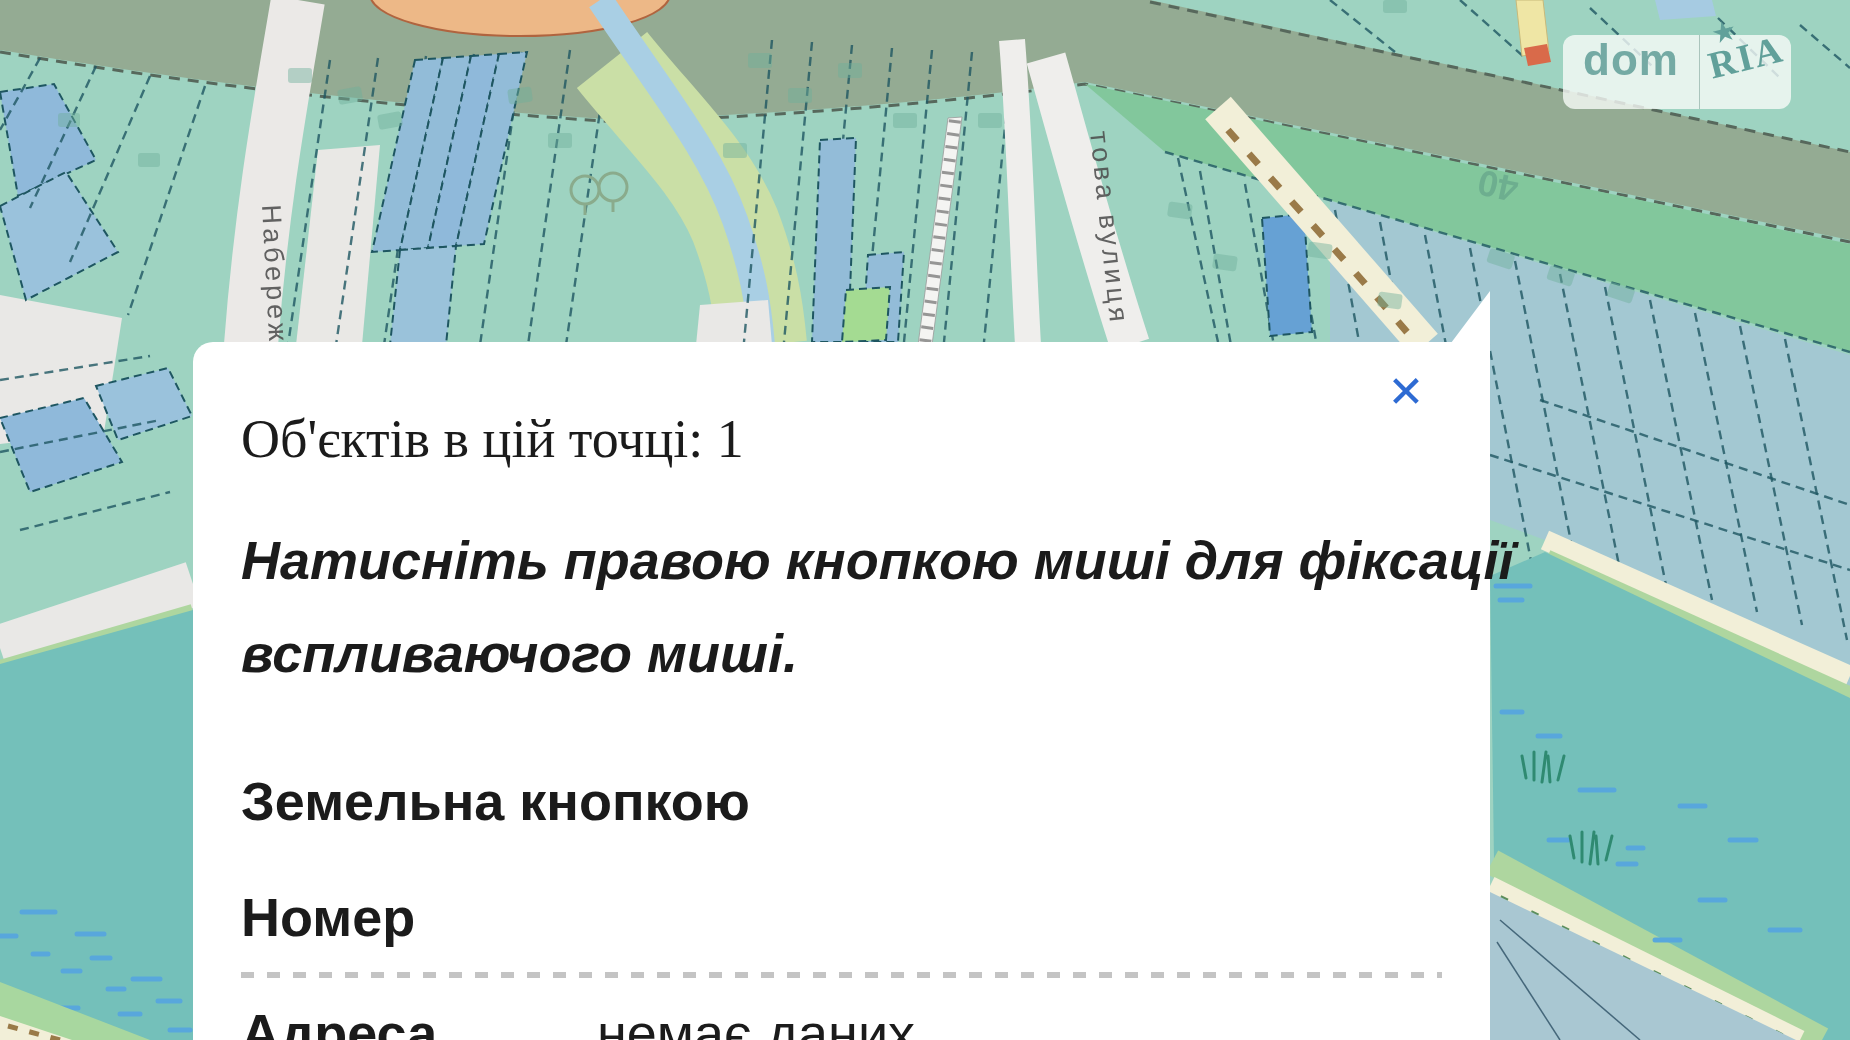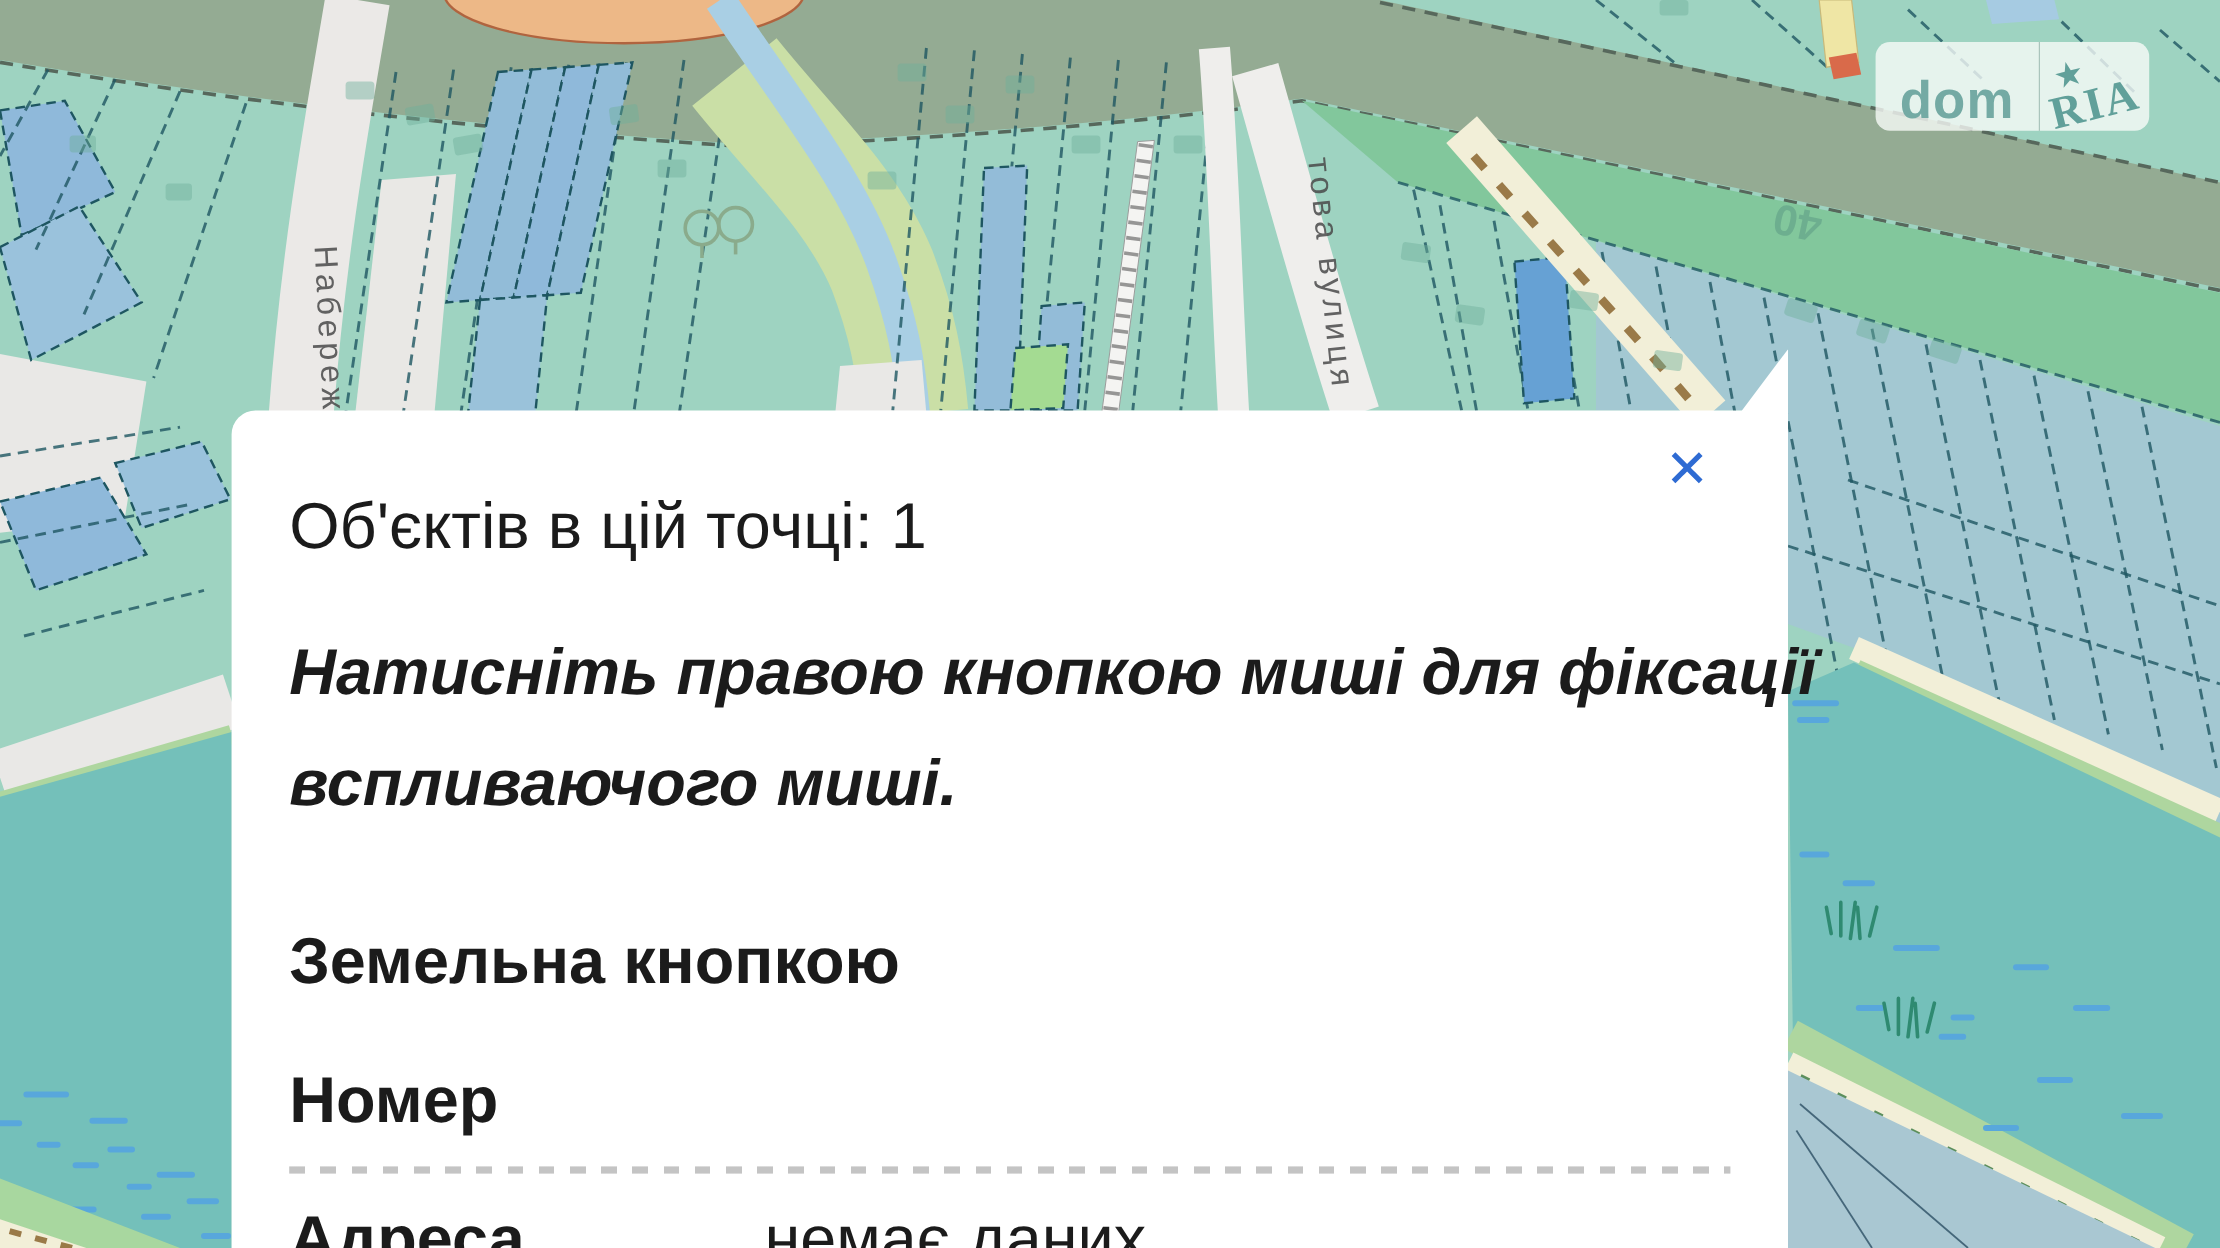--- a/index.html
+++ b/index.html
@@ -3,21 +3,21 @@
 <meta charset="utf-8">
 <style>
   html,body{margin:0;padding:0;background:#222;}
   #stage{position:relative;width:1850px;height:1040px;overflow:hidden;
          background:#9ed3c1;font-family:"Liberation Sans",sans-serif;}
   #map{position:absolute;inset:0;}
 
   
   .logo{position:absolute;left:1563px;top:35px;width:228px;height:74px;
         background:rgba(250,253,250,.78);border-radius:12px;display:flex;
-        align-items:flex-end;z-index:5;}
+        align-items:flex-start;z-index:5;}
   .logo-dom{flex:0 0 136px;text-align:center;font-size:44px;font-weight:700;
         color:#74aaa4;letter-spacing:1px;}
   .logo-sep{width:1px;align-self:stretch;background:rgba(110,150,140,.5);}
   .logo-ria{flex:1;position:relative;display:flex;align-items:center;justify-content:center;}
   .ria-wrap{transform:rotate(-14deg);position:relative;
         font-family:"Liberation Serif",serif;font-weight:bold;font-size:38px;
         color:#61a09a;letter-spacing:2px;}
   .ria-star{position:absolute;top:-24px;left:10px;font-size:28px;color:#61a09a;
         font-family:"DejaVu Sans",sans-serif;}
 
@@ -27,25 +27,25 @@
          color:#1b1b1b;}
   .popup-tail{position:absolute;top:-51px;right:0;width:39px;height:52px;
          background:#fff;
          -webkit-clip-path:polygon(0 100%,100% 0,100% 100%);
          clip-path:polygon(0 100%,100% 0,100% 100%);}
   .popup-close{position:absolute;top:24px;right:58px;width:52px;height:52px;
          display:flex;align-items:center;justify-content:center;cursor:pointer;
          color:#2e6bd3;font-size:44px;font-weight:400;
          font-family:"DejaVu Sans",sans-serif;line-height:1;}
   .popup-body{padding:66px 48px 0 48px;}
-  .popup-title{font-size:54px;margin:0 0 44px 0;font-weight:400;}
+  .popup-title{font-size:54px;margin:0 0 44px 0;font-weight:400;font-family:Liberation Serif, serif;}
   .popup-hint{font-style:italic;font-size:54px;line-height:1.72;white-space:nowrap;
          margin:0 0 70px 0;font-weight:bold;}
   .popup-heading{font-size:54px;font-weight:bold;margin:0 0 40px 0;}
-  .info-row{display:flex;align-items:baseline;padding:14px 0 18px 0;font-size:54px;gap:40px;}
+  .info-row{display:flex;align-items:baseline;padding:14px 0 18px 0;font-size:54px;}
   .info-label{width:356px;font-weight:bold;flex:0 0 356px;}
   .info-value{flex:1;}
   .row-sep{height:6px;margin:6px 0 10px 0;
      background:repeating-linear-gradient(90deg,#c4c4c4 0 13px,transparent 13px 26px);}
 
   
   .pl{fill:none;stroke:#1e5661;stroke-width:2.4;stroke-dasharray:9 6;opacity:.8;}
   .bq{stroke:#1e5661;stroke-width:2;stroke-dasharray:8 5;}
   .wd{stroke:#58a7dc;stroke-width:5;stroke-linecap:round;}
   .house{fill:#6fb09c;opacity:.45;}

